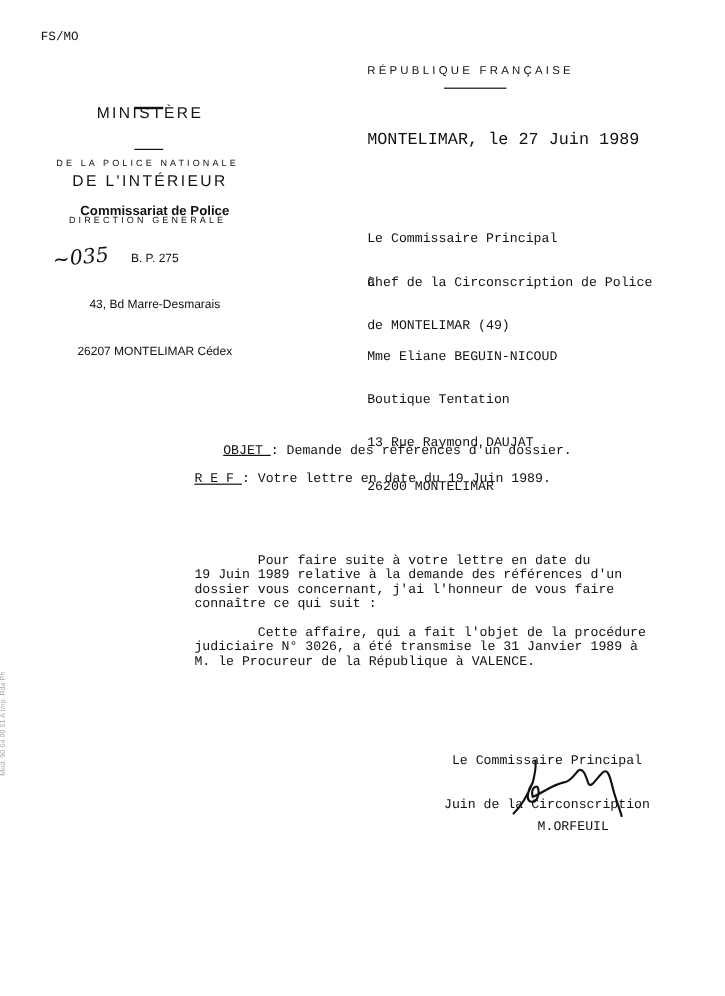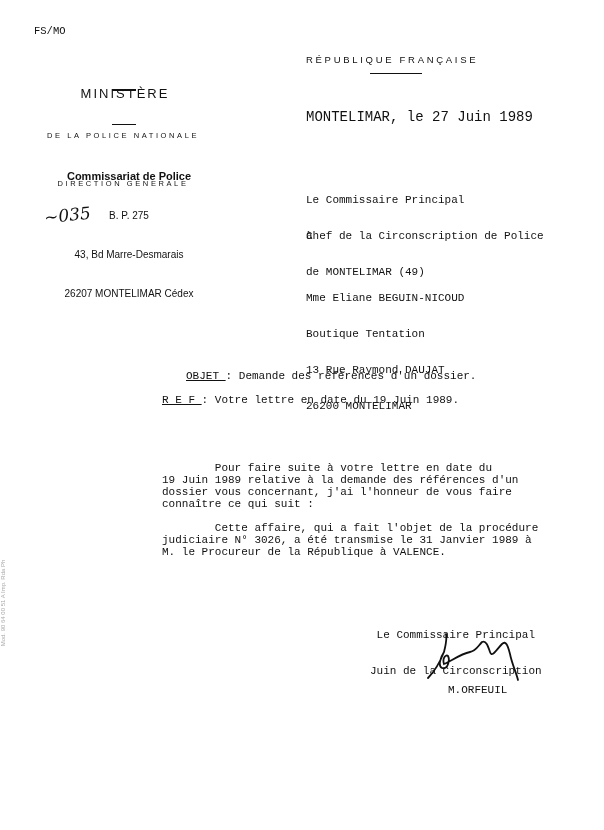--- a/index.html
+++ b/index.html
@@ -31,20 +31,21 @@
   </style>
 </head>
 <body>
 
 <div>
 
   <div class="abs mono ref">FS/MO</div>
 
   <div class="abs sans ministere">
     <div>MINISTÈRE</div>
+    <div>DE L'INTÉRIEUR</div>
   </div>
   <div class="rule" style="left:112px; top:89px; width:24px;"></div>
 
   <div class="abs sans direction">
     <div>DE LA POLICE NATIONALE</div>
     <div>DIRECTION GENERALE</div>
   </div>
   <div class="rule" style="left:112px; top:124px; width:24px; height:1px;"></div>
 
   <div class="abs sans commissariat">

